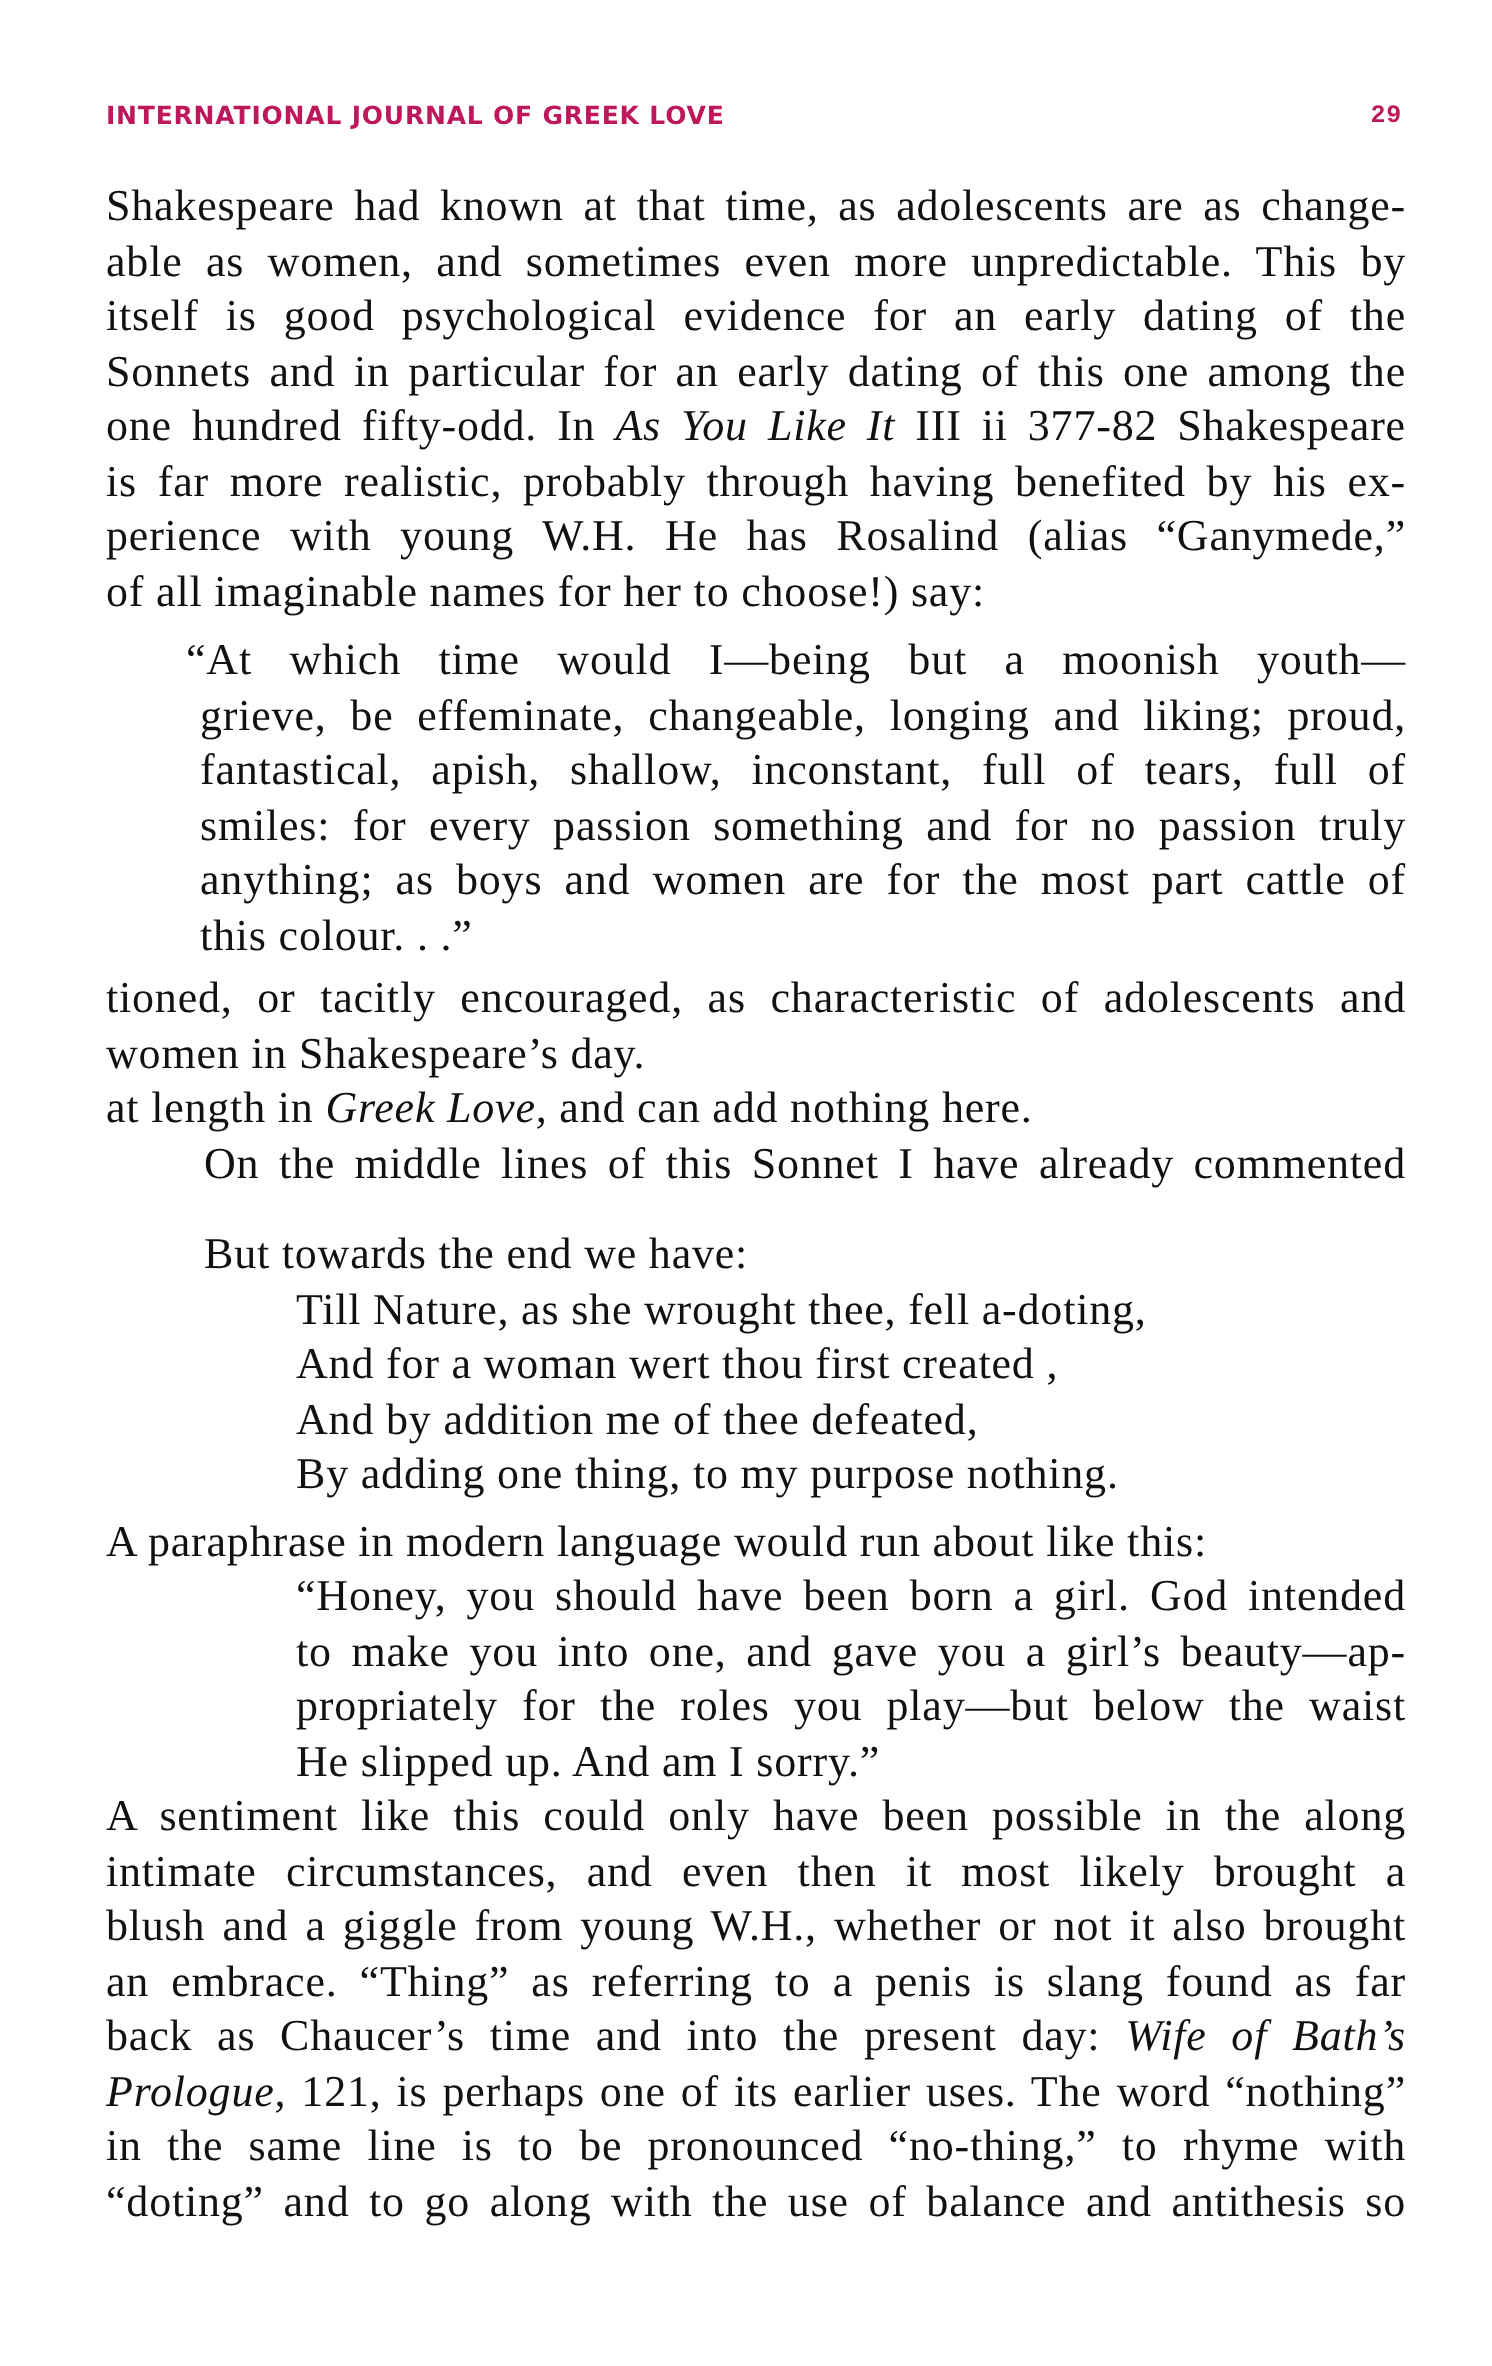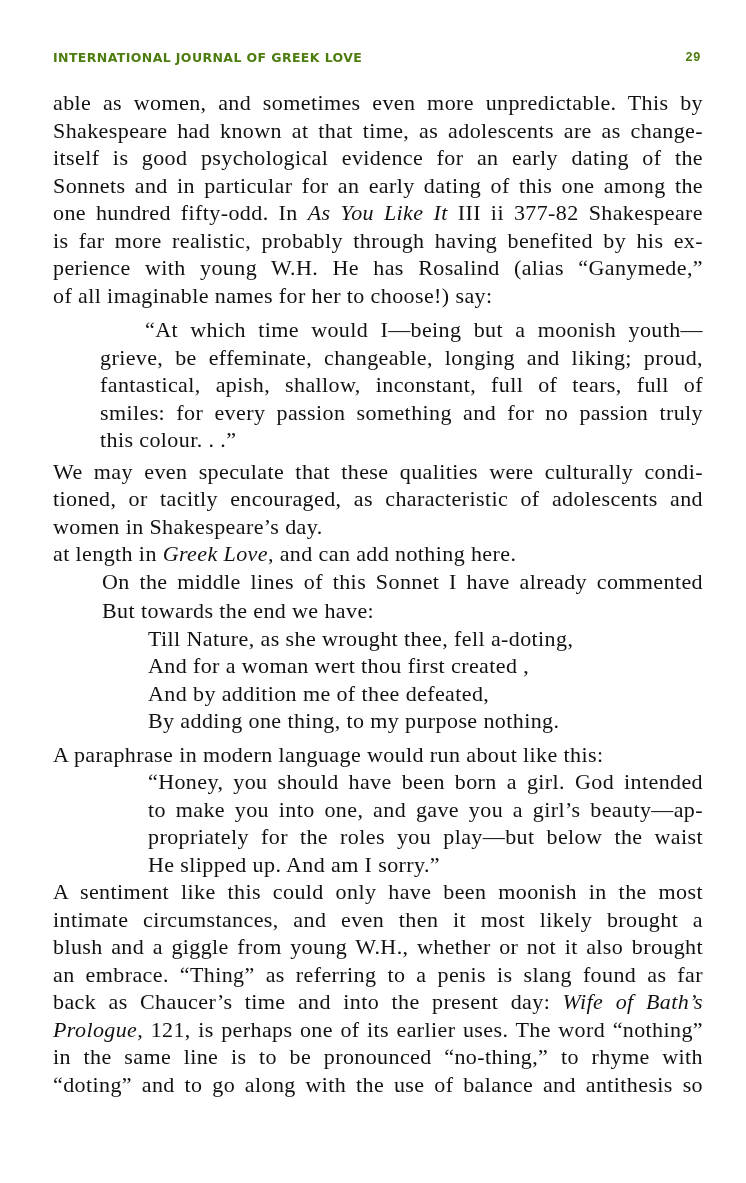--- a/index.html
+++ b/index.html
@@ -2,77 +2,77 @@
 <html><head>
 <meta charset="utf-8">
 <style>
   html, body { margin: 0; padding: 0; background: #ffffff; }
   body { width: 746px; height: 1183px; overflow: hidden; }
   .page { position: relative; width: 746px; height: 1183px; background: #ffffff; color: #111111; }
 
   .running-head {
     position: absolute; top: 50px; left: 53px; width: 650px; height: 16px;
     font-family: "DejaVu Sans", sans-serif; font-weight: bold; font-size: 12.5px;
-    line-height: 16px; letter-spacing: 0.4px; color: #4d7c0f;
+    line-height: 16px; letter-spacing: 0.4px; color: #be185d;
   }
   .running-head .journal { position: absolute; left: 0; top: 0; white-space: nowrap; }
   .running-head .folio { position: absolute; right: 2px; top: 0; white-space: nowrap; font-family: Liberation Mono, monospace; }
 
   .text-block {
     position: absolute; top: 89px; left: 53px; width: 650px;
     font-family: "Liberation Serif", serif; font-size: 22px; letter-spacing: 0.4px;
     color: #111111;
   }
   .ln { height: 27.5px; line-height: 27.5px; white-space: nowrap; text-align: left; }
   .ln.j { text-align: justify; text-align-last: justify; }
   .ln i { font-style: italic; }
 
   .in-q   { margin-left: 47px; }   
-  .in-q1  { margin-left: 92px; }   
+  .in-q1  { margin-left: 40px; }   
   .in-par { margin-left: 49px; }   
   .in-v   { margin-left: 95px; }   
 
-  .g2 { margin-top: 2px; }
+  .g2 { margin-top: 18px; }
   .g4 { margin-top: 4px; }
   .g6 { margin-top: 6px; }
   .g7 { margin-top: 7px; }
 </style>
 </head>
 <body>
 
 <div class="page">
 
   <div class="running-head">
     <span class="journal">INTERNATIONAL JOURNAL OF GREEK LOVE</span>
     <span class="folio">29</span>
   </div>
 
   <div class="text-block">
 
     <div>
+      <div class="ln j">Shakespeare had known at that time, as adolescents are as change-</div>
       <div class="ln j">able as women, and sometimes even more unpredictable. This by</div>
-      <div class="ln j">Shakespeare had known at that time, as adolescents are as change-</div>
       <div class="ln j">itself is good psychological evidence for an early dating of the</div>
       <div class="ln j">Sonnets and in particular for an early dating of this one among the</div>
       <div class="ln j"><span>one hundred fifty-odd. In </span><i>As You Like It</i><span> III ii 377-82 Shakespeare</span></div>
       <div class="ln j">is far more realistic, probably through having benefited by his ex-</div>
       <div class="ln j">perience with young W.H. He has Rosalind (alias “Ganymede,”</div>
       <div class="ln">of all imaginable names for her to choose!) say:</div>
     </div>
 
     <div class="g7">
       <div class="ln j in-q1">“At which time would I—being but a moonish youth—</div>
       <div class="ln j in-q">grieve, be effeminate, changeable, longing and liking; proud,</div>
       <div class="ln j in-q">fantastical, apish, shallow, inconstant, full of tears, full of</div>
       <div class="ln j in-q">smiles: for every passion something and for no passion truly</div>
+      <div class="ln j in-q">anything; as boys and women are for the most part cattle of</div>
       <div class="ln in-q">this colour. . .”</div>
     </div>
 
     <div class="g4">
-      <div class="ln j">We may even speculate that these qualities were culturally condi-</div>
       <div class="ln j">tioned, or tacitly encouraged, as characteristic of adolescents and</div>
       <div class="ln">women in Shakespeare’s day.</div>
     </div>
 
     <div>
       <div class="ln"><span>at length in </span><i>Greek Love,</i><span> and can add nothing here.</span></div>
       <div class="ln j in-par">On the middle lines of this Sonnet I have already commented</div>
     </div>
 
     <div class="g2">
@@ -91,21 +91,21 @@
     </div>
 
     <div>
       <div class="ln j in-v">“Honey, you should have been born a girl. God intended</div>
       <div class="ln j in-v">to make you into one, and gave you a girl’s beauty—ap-</div>
       <div class="ln j in-v">propriately for the roles you play—but below the waist</div>
       <div class="ln in-v">He slipped up. And am I sorry.”</div>
     </div>
 
     <div>
-      <div class="ln j">A sentiment like this could only have been moonish in the most</div>
+      <div class="ln j">A sentiment like this could only have been possible in the along</div>
       <div class="ln j">intimate circumstances, and even then it most likely brought a</div>
       <div class="ln j">blush and a giggle from young W.H., whether or not it also brought</div>
       <div class="ln j">an embrace. “Thing” as referring to a penis is slang found as far</div>
       <div class="ln j"><span>back as Chaucer’s time and into the present day: </span><i>Wife of Bath’s</i></div>
       <div class="ln j"><i>Prologue,</i><span> 121, is perhaps one of its earlier uses. The word “nothing”</span></div>
       <div class="ln j">in the same line is to be pronounced “no-thing,” to rhyme with</div>
       <div class="ln j">“doting” and to go along with the use of balance and antithesis so</div>
     </div>
 
   </div>

